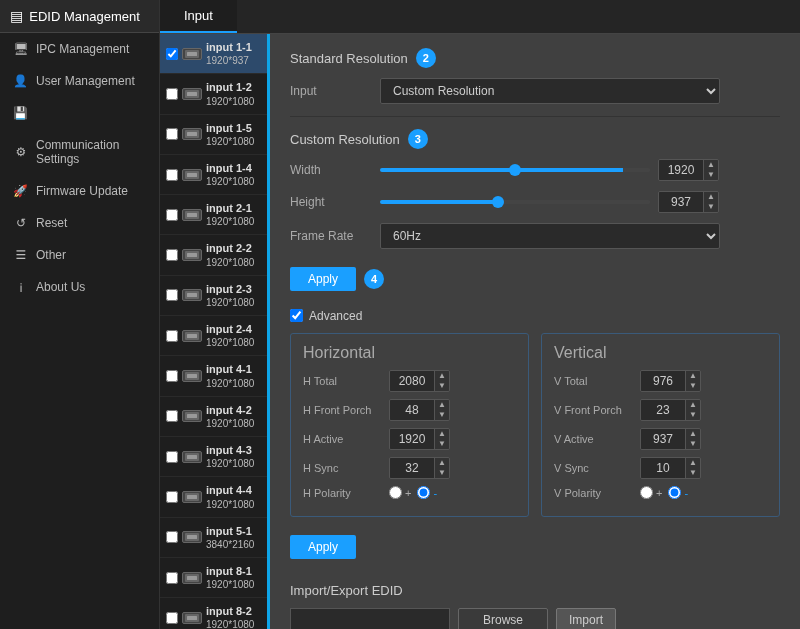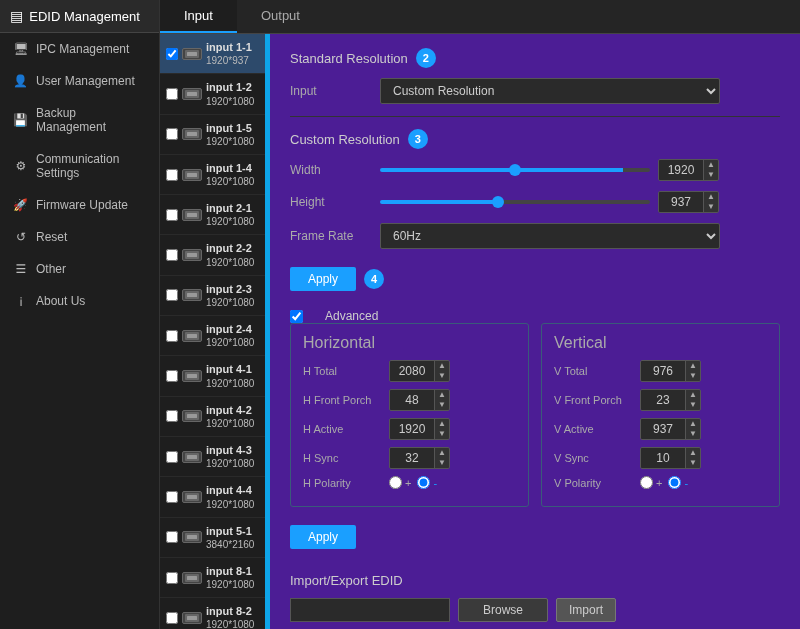--- a/index.html
+++ b/index.html
@@ -5,32 +5,32 @@
     * { box-sizing: border-box; margin: 0; padding: 0; }
     body { background: #1a1a1a; color: #ccc; font-family: Arial, sans-serif; font-size: 12px; width: 800px; height: 629px; overflow: hidden; display: flex; }
 
     
     .sidebar { width: 160px; background: #1e1e1e; border-right: 1px solid #333; flex-shrink: 0; display: flex; flex-direction: column; }
     .sidebar-header { background: #2a2a2a; padding: 8px 10px; font-size: 13px; color: #fff; display: flex; align-items: center; gap: 6px; border-bottom: 1px solid #444; }
     .sidebar-item { padding: 9px 10px 9px 14px; display: flex; align-items: center; gap: 8px; cursor: pointer; color: #bbb; font-size: 12px; }
     .sidebar-item .icon { width: 14px; height: 14px; display: flex; align-items: center; justify-content: center; flex-shrink: 0; }
 
     
-    .main { flex: 1; display: flex; flex-direction: column; background: #4c1d95; overflow: hidden; }
+    .main { flex: 1; display: flex; flex-direction: column; background: #404040; overflow: hidden; }
 
     
     .tabs { display: flex; background: #252525; border-bottom: 1px solid #444; }
     .tab { padding: 8px 24px; cursor: pointer; color: #aaa; font-size: 13px; }
     .tab.active { color: #fff; border-bottom: 2px solid #1a9fff; background: #1e1e1e; }
 
     
     .content-area { display: flex; flex: 1; overflow: hidden; }
 
     
-    .input-list { width: 110px; background: #1e1e1e; border-right: 5px solid #0ea5e9; overflow-y: auto; flex-shrink: 0; }
+    .input-list { width: 110px; background: #1e1e1e; border-right: 3px solid #0ea5e9; overflow-y: auto; flex-shrink: 0; }
     .input-item { display: flex; align-items: center; gap: 4px; padding: 6px 6px; border-bottom: 1px solid #2a2a2a; cursor: pointer; }
     .input-item.active { background: #2d4a6b; }
     .input-item input[type=checkbox] { width: 12px; height: 12px; flex-shrink: 0; }
     .input-icon { width: 20px; height: 12px; background: #444; border: 1px solid #666; border-radius: 2px; flex-shrink: 0; display: flex; align-items: center; justify-content: center; }
     .input-label { font-size: 10px; color: #bbb; line-height: 1.3; }
     .input-label .bold { color: #ddd; font-weight: bold; font-size: 11px; }
 
     
     .step-badge { width: 20px; height: 20px; border-radius: 50%; background: #1a9fff; color: #fff; font-size: 11px; font-weight: bold; display: flex; align-items: center; justify-content: center; flex-shrink: 0; }
 
@@ -50,21 +50,21 @@
     .slider-container { display: flex; align-items: center; gap: 8px; }
     .slider { -webkit-appearance: none; width: 270px; height: 4px; background: #3a6fa0; border-radius: 2px; outline: none; }
     .slider::-webkit-slider-thumb { -webkit-appearance: none; width: 12px; height: 12px; border-radius: 50%; background: #1a9fff; cursor: pointer; }
     .num-input-wrap { display: flex; align-items: center; border: 1px solid #555; border-radius: 2px; overflow: hidden; }
     .num-input-wrap input { background: #2a2a2a; border: none; color: #ccc; width: 44px; text-align: center; font-size: 12px; padding: 3px 4px; outline: none; }
     .num-spin { display: flex; flex-direction: column; background: #333; border-left: 1px solid #555; }
     .spin-btn { width: 14px; height: 10px; display: flex; align-items: center; justify-content: center; cursor: pointer; color: #aaa; font-size: 8px; line-height: 1; }
 
     .apply-btn { background: #1a9fff; border: none; color: #fff; padding: 5px 18px; font-size: 12px; cursor: pointer; border-radius: 2px; margin: 8px 0; }
 
-    .advanced-row { display: flex; align-items: flex-end; gap: 22px; margin-bottom: 0; }
+    .advanced-row { display: flex; align-items: flex-start; gap: 6px; margin-bottom: 10px; }
     .advanced-row input[type=checkbox] { width: 13px; height: 13px; }
 
     .h-v-container { display: flex; gap: 12px; margin-bottom: 10px; }
     .hv-box { border: 1px solid #3a5a7a; border-radius: 3px; padding: 10px 12px; flex: 1; }
     .hv-title { color: #aaa; font-size: 16px; margin-bottom: 8px; }
     .hv-row { display: flex; align-items: center; margin-bottom: 7px; gap: 6px; }
     .hv-label { width: 80px; color: #aaa; font-size: 11px; }
 
     .radio-row { display: flex; align-items: center; gap: 6px; }
     .radio-row label { display: flex; align-items: center; gap: 3px; cursor: pointer; color: #aaa; font-size: 11px; }
@@ -93,21 +93,20 @@
   <div class="sidebar-item">
     <span class="icon">🖥</span>
     <span>IPC Management</span>
   </div>
   <div class="sidebar-item">
     <span class="icon">👤</span>
     <span>User Management</span>
   </div>
   <div class="sidebar-item">
     <span class="icon">💾</span>
-    <span>Backup Management</span>
   </div>
   <div class="sidebar-item">
     <span class="icon">⚙</span>
     <span>Communication Settings</span>
   </div>
   <div class="sidebar-item">
     <span class="icon">🚀</span>
     <span>Firmware Update</span>
   </div>
   <div class="sidebar-item">
@@ -121,21 +120,20 @@
   <div class="sidebar-item">
     <span class="icon">ℹ</span>
     <span>About Us</span>
   </div>
 </div>
 
 <div class="main">
 
   <div class="tabs">
     <div class="tab active">Input</div>
-    <div class="tab">Output</div>
   </div>
 
   <div class="content-area">
 
     <div class="input-list" id="inputListEl">
         <div class="input-item active">
     <input type="checkbox" checked="" style="">
     <div class="input-icon">
       <svg width="14" height="8" viewBox="0 0 14 8">
               <rect width="14" height="8" rx="1" fill="#666"></rect>

